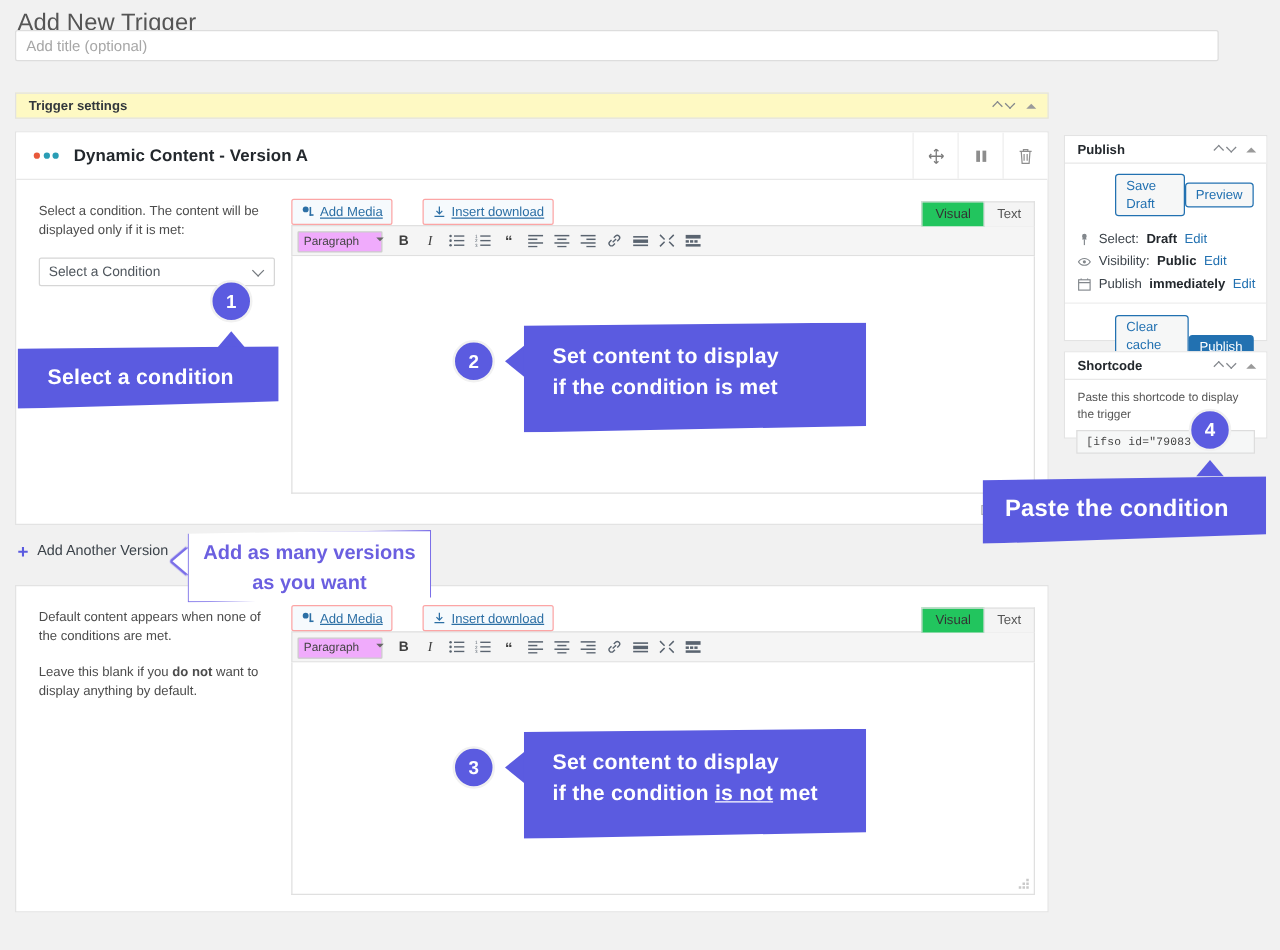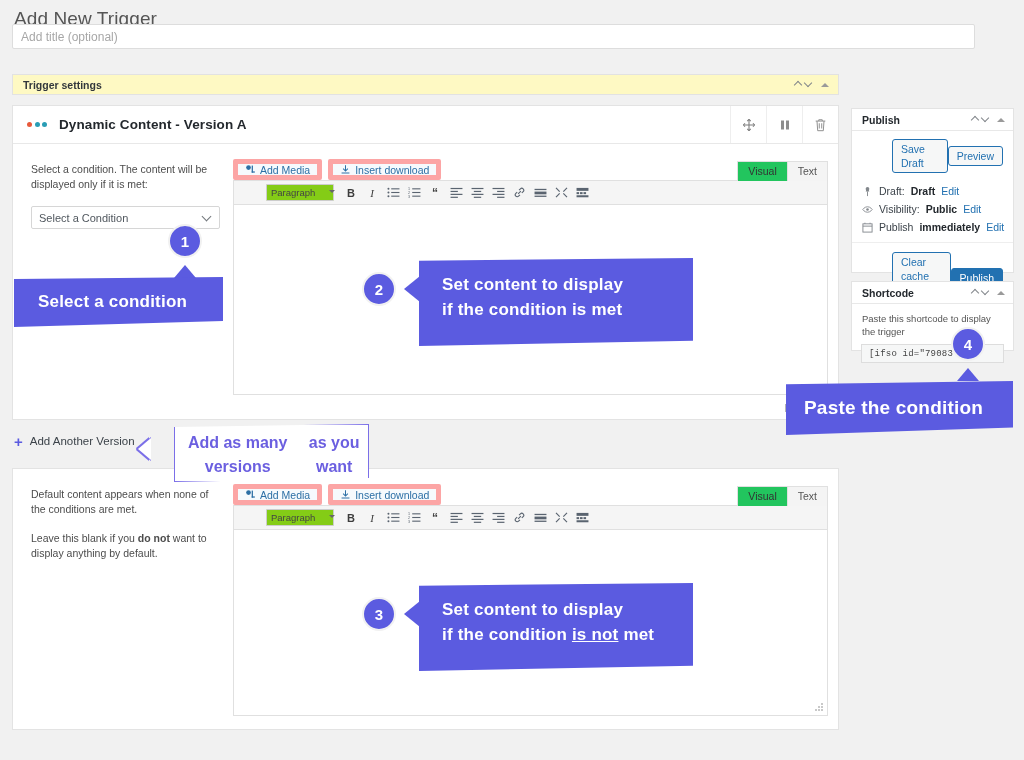--- a/index.html
+++ b/index.html
@@ -90,42 +90,41 @@
     content:""; position:absolute; left:0; top:0; width:6px;height:6px;
     border-right:1.4px solid #72777c; border-bottom:1.4px solid #72777c;
     transform:rotate(45deg);
   }
 
   
   .editor { flex:1; padding:10px 10px 0 4px; position:relative; }
   .ed-topbar { display:flex; align-items:flex-end; height:26px; position:relative; }
   .mini-btn {
     display:inline-flex; align-items:center; gap:4px;
-    height:21px; padding:0 7px; margin-right:6px;
-    border:5px solid #fca5a5; border-radius:2px; background:#f6fafd;
-    color:#2c6fa5; font-size:10.5px; cursor:pointer; white-space:nowrap;
+    height:21px; padding:0 7px; margin-right:24px;
+    border:1px solid #fca5a5; border-radius:2px; background:#f6fafd;
+    color:#2c6fa5; font-size:10.5px; cursor:pointer; white-space:nowrap;text-decoration:underline;
   }
   .ed-tabs { margin-left:auto; display:flex; align-items:flex-end; }
   .ed-tab {
     font-size:10.5px; padding:3px 10px 4px; border:1px solid #e0e0e0;
     border-bottom:none; background:#f4f4f4; color:#555; cursor:pointer;
     margin-left:-1px; position:relative; top:1px;
   }
   .ed-tab.active { background:#22c55e; color:#333; }
 
   .ed-toolbar {
     border:1px solid #e0e0e0; background:#f5f5f5; height:25px;
     display:flex; align-items:center; padding:0 4px; gap:1px;
   }
   .fmt-sel {
-    height:17px; width:68px; border:1px solid #ccc; background:#84cc16;
+    height:17px; width:68px; border:1px solid #ccc; background:#f0abfc;
     font-size:9.5px; color:#444; -webkit-appearance:none; appearance:none;
     padding:0 12px 0 4px; border-radius:1px; margin-right:6px;
     font-family:"Liberation Sans", sans-serif;
-    margin-left:28px;
   }
   .fmt-wrap { position:relative; }
   .fmt-wrap .fa {
     position:absolute; right:5px; top:6px; width:0;height:0;
     border-left:3px solid transparent;border-right:3px solid transparent;
     border-top:3.5px solid #666; pointer-events:none;
   }
   .tb-btn {
     width:20px; height:20px; display:flex; align-items:center; justify-content:center;
     cursor:pointer; color:#555; font-size:11px;
@@ -546,21 +545,21 @@
     <div style="padding:8px 10px 6px; display:flex; align-items:center;">
       <span class="wp-btn">Save Draft</span>
       <span class="wp-btn" style="margin-left:auto;">Preview</span>
     </div>
 
     <div class="misc-row">
       <svg width="11" height="11" viewBox="0 0 12 12" fill="#82878c">
           <path d="M6 1a2 2 0 00-2 2c0 .8.5 1.3.5 1.8L4 6h4l-.5-1.2c0-.5.5-1 .5-1.8a2 2 0 00-2-2z"></path>
           <rect x="5.5" y="6" width="1" height="5"></rect>
         </svg>
-      <span>Draft:</span>
+      <span>Select:</span>
       <b>Draft</b>
       <span class="lnk">Edit</span>
     </div>
 
     <div class="misc-row">
       <svg width="11" height="11" viewBox="0 0 14 12" fill="none" stroke="#82878c" stroke-width="1.1">
           <path d="M1 6s2.2-3.5 6-3.5S13 6 13 6s-2.2 3.5-6 3.5S1 6 1 6z"></path>
           <circle cx="7" cy="6" r="1.6" fill="#82878c" stroke="none"></circle>
         </svg>
       <span>Visibility:</span>
@@ -640,19 +639,19 @@
     <div class="co-shape" style="position:absolute; left:786px; top:381px; width:227px; height:54px;
                 clip-path:polygon(0 6%, 100% 0, 100% 86%, 0 100%); padding-left:18px; font-size:19px;">
       <span>Paste the condition</span>
     </div>
   </div>
 
   <div class="callout" style="left:0; top:0;">
     <div class="oc-tip" style="left:138px; top:438px;"></div>
     <div class="outline-co" style="left:150px; top:424px; width:195px; height:58px;
                 clip-path:polygon(0 5%, 100% 0, 100% 93%, 0 100%);
-                font-size:16px; flex-direction:row; padding-top:4px;margin-left:24px;">
+                font-size:16px; flex-direction:column; padding-top:4px;">
       <div>Add as many versions</div>
       <div>as you want</div>
     </div>
   </div>
 
 </div>
 
 </body></html>

